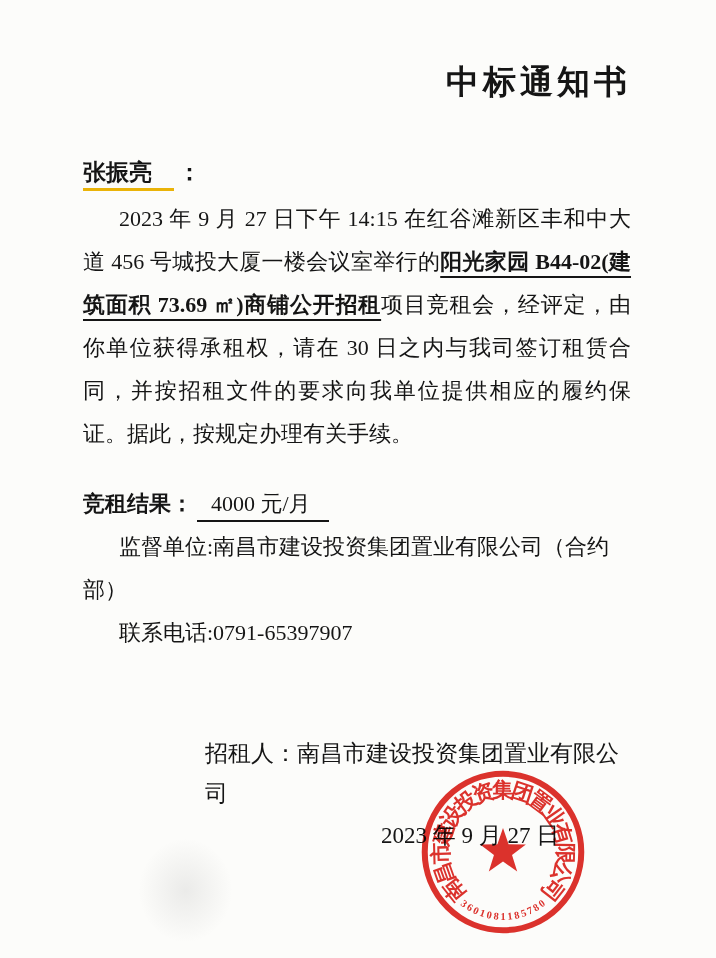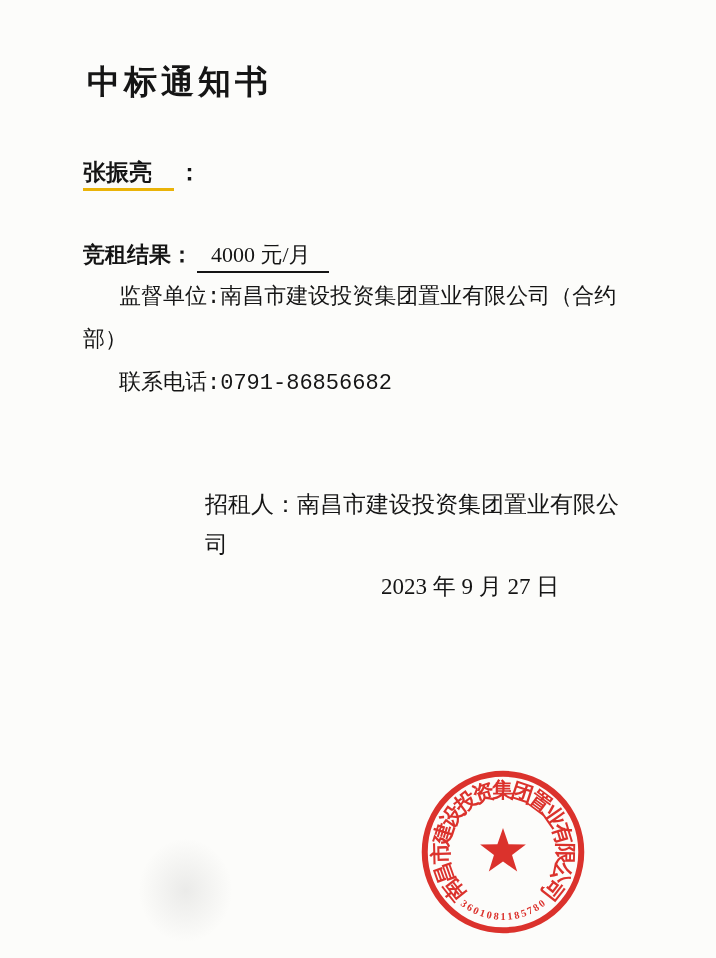--- a/index.html
+++ b/index.html
@@ -8,43 +8,43 @@
     width:716px;height:958px;
     margin:0 auto;
     background:#fcfcfa;
     color:#151515;
     font-family:"Liberation Serif","DejaVu Serif",serif;
     overflow:hidden;
     box-sizing:border-box;
   }
   .content{padding:0 85px 0 83px;}
   .title{
-    font-size:33px;font-weight:bold;text-align:left;
+    font-size:33px;font-weight:bold;text-align:right;
     letter-spacing:4px;padding-left:4px;
     margin:60px 0 2px 0;line-height:44px;
   }
   .addressee{margin-top:52px;font-size:23px;font-weight:bold;line-height:34px;}
   .addressee .name{border-bottom:3px solid #eab308;padding:0 22px 3px 0;}
   .addressee .colon{margin-left:4px;}
   .body-par{
     margin:7px 0 0 0;font-size:22px;line-height:43px;
     text-align:justify;text-indent:36px;
   }
   .hl{
     font-weight:bold;text-decoration:underline;
     text-underline-offset:7px;text-decoration-thickness:2px;
   }
-  .result{margin-top:44px;font-size:22px;line-height:42px;}
+  .result{margin-top:28px;font-size:22px;line-height:42px;}
   .result .label{font-weight:bold;}
   .result .value{border-bottom:2px solid #151515;padding:0 18px 4px 14px;margin-left:4px;}
   .notice{
     margin:40px 0 0 0;font-size:22px;line-height:43px;
     text-align:justify;text-indent:36px;
   }
-  .contact{font-size:22px;line-height:43px;font-family:Liberation Mono, monospace;}
+  .contact{font-size:22px;line-height:43px;}
   .contact div{text-indent:36px;}
   .signature{margin-top:80px;font-size:23px;}
   .sig-line{margin-left:122px;line-height:40px;}
   .sig-date{margin-left:298px;line-height:40px;margin-top:2px;}
   .seal{
     position:absolute;left:417px;top:766px;width:172px;height:172px;
     mix-blend-mode:multiply;opacity:.92;pointer-events:none;
   }
   .smudge{
     position:absolute;left:138px;top:838px;width:95px;height:105px;
@@ -56,29 +56,30 @@
 
 <div class="page">
   <div class="content">
 
     <div class="title">中标通知书</div>
 
     <div class="addressee">
       <span class="name">张振亮</span><span class="colon">：</span>
     </div>
 
+    <p class="body-par"><span>2023 年 9 月 27 日下午 14:15 在红谷滩新区丰和中大道 456 号城投大厦一楼会议室举行的</span><span class="hl">阳光家园 B44-02(建筑面积 73.69 ㎡)商铺公开招租</span><span>项目竞租会，经评定，由你单位获得承租权，请在 30 日之内与我司签订租赁合同，并按招租文件的要求向我单位提供相应的履约保证。据此，按规定办理有关手续。</span></p>
 
     <div class="result">
       <span class="label">竞租结果：</span><span class="value">4000 元/月</span>
     </div>
 
 
     <div class="contact">
       <div>监督单位:南昌市建设投资集团置业有限公司（合约部）</div>
-      <div>联系电话:0791-86856682</div>
+      <div>联系电话:0791-65397907</div>
     </div>
 
     <div class="signature">
       <div class="sig-line"><span>招租人：</span><span>南昌市建设投资集团置业有限公司</span></div>
       <div class="sig-date">2023 年 9 月 27 日</div>
     </div>
 
   </div>
 
   <div class="smudge"></div>

